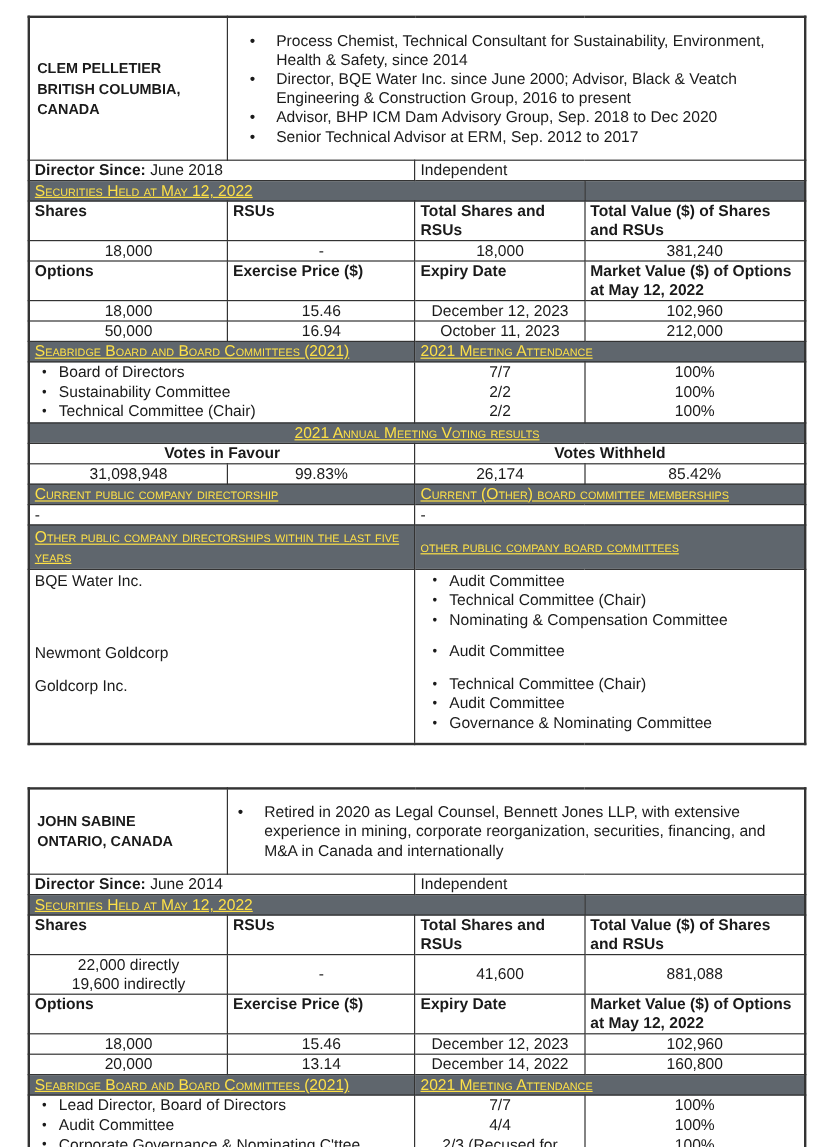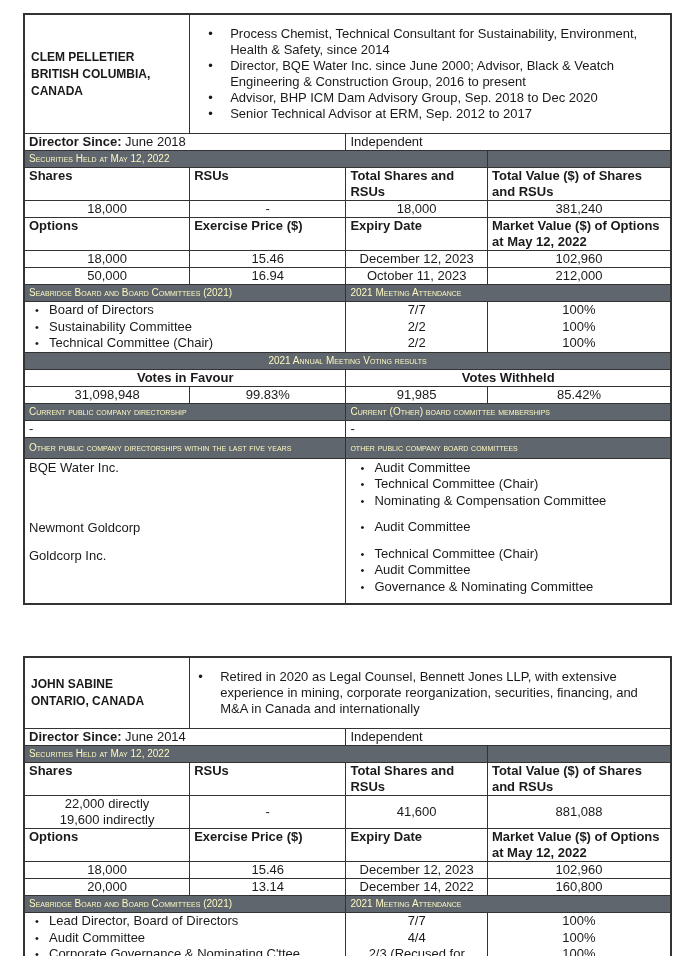--- a/index.html
+++ b/index.html
@@ -5,21 +5,21 @@
   html, body { margin: 0; padding: 0; background: #ffffff; }
   body { width: 694px; height: 956px; position: relative; font-family: "Liberation Sans", sans-serif; color: #1a1a1a; font-size: 13px; }
   table.dir { position: absolute; left: 23px; width: 649px; border-collapse: collapse; table-layout: fixed; border: 2px solid #333; }
   table.dir td { border: 1px solid #333; padding: 0 4px; vertical-align: top; line-height: 16px; }
   .c1 { width: 158px; } .c2 { width: 149px; } .c3 { width: 135px; } .c4 { width: 175px; }
   .name { font-weight: bold; font-size: 12px; vertical-align: middle !important; padding: 17px 6px !important; line-height: 17px !important; }
   .bio { padding: 1px 4px !important; }
   .bio ul { margin: 10px; padding-left: 26px; list-style: none; }
   .bio li { position: relative; line-height: 16px; }
   .bio li::before { content: "\2022"; position: absolute; left: -22px; }
-  .band td { background: #5f666d; color: #fef9c3; font-variant: small-caps; font-size: 10px; line-height: 16px; padding: 0 6px; }
+  .band td { background: #5f666d; color: #fde047; font-variant: small-caps; font-size: 13px; line-height: 16px; padding: 0 6px; text-decoration: underline; }
   .band td.center { text-align: center; }
   .hd { font-weight: bold; }
   .val td { text-align: center; }
   ul.dots { margin: 0; padding-left: 20px; list-style: none; }
   ul.dots li { position: relative; line-height: 16.5px; }
   ul.dots li::before { content: "\2022"; position: absolute; left: -14px; font-size: 11px; }
   .center { text-align: center; }
   .bold { font-weight: bold; }
   .tall { line-height: 16.5px !important; }
   .compgap { height: 10px; }
@@ -116,21 +116,21 @@
   <tr class="band">
     <td colspan="4" class="center">2021 Annual Meeting Voting results</td>
   </tr>
   <tr class="hd">
     <td colspan="2" class="center">Votes in Favour</td>
     <td colspan="2" class="center">Votes Withheld</td>
   </tr>
   <tr class="val">
     <td>31,098,948</td>
     <td>99.83%</td>
-    <td>91,985</td>
+    <td>26,174</td>
     <td>85.42%</td>
   </tr>
   <tr class="band">
     <td colspan="2">Current public company directorship</td>
     <td colspan="2">Current (Other) board committee memberships</td>
   </tr>
   <tr>
     <td colspan="2">-</td>
     <td colspan="2">-</td>
   </tr>

